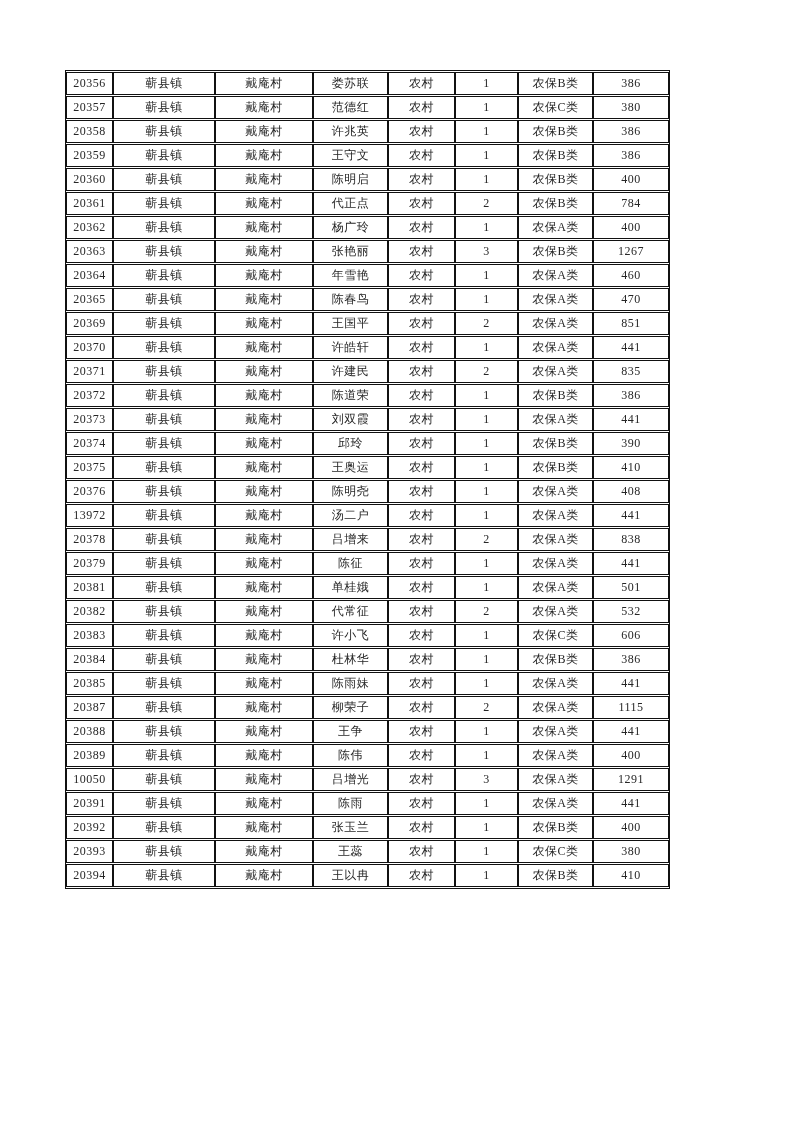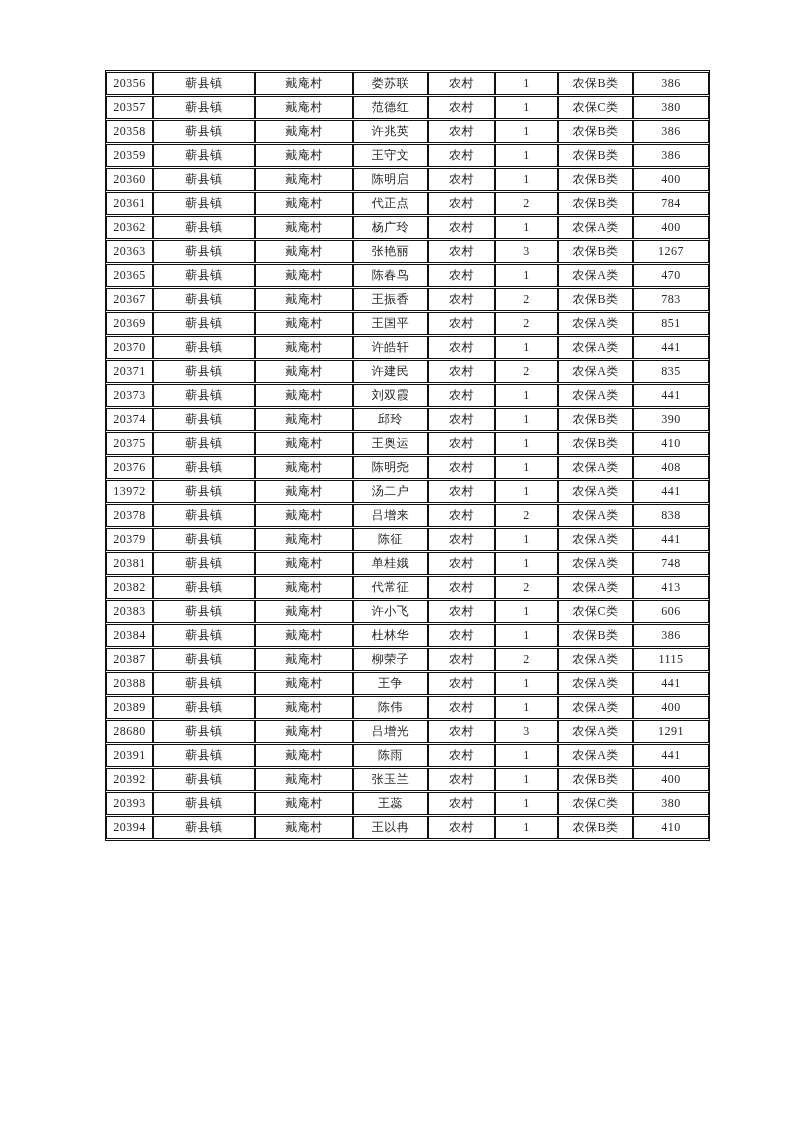--- a/index.html
+++ b/index.html
@@ -7,21 +7,20 @@
     padding: 0;
     background: #ffffff;
   }
   .page {
     position: relative;
     width: 684px;
     height: 1122px;
     background: #ffffff;
     overflow: hidden;
     font-family: "Liberation Serif", "DejaVu Serif", serif;
-    margin-left: 40px;
   }
   .table-wrap {
     position: absolute;
     left: 65px;
     top: 70px;
     border: 1px solid #111111;
     background: #ffffff;
   }
   table.roster {
     border-collapse: separate;
@@ -144,40 +143,40 @@
             <td>20363</td>
             <td>蕲县镇</td>
             <td>戴庵村</td>
             <td>张艳丽</td>
             <td>农村</td>
             <td>3</td>
             <td>农保B类</td>
             <td>1267</td>
           </tr>
           <tr>
+            <td>20364</td>
+            <td>蕲县镇</td>
+            <td>戴庵村</td>
+            <td>年雪艳</td>
+            <td>农村</td>
+            <td>1</td>
+            <td>农保A类</td>
+            <td>460</td>
+          </tr>
+          <tr>
             <td>20365</td>
             <td>蕲县镇</td>
             <td>戴庵村</td>
             <td>陈春鸟</td>
             <td>农村</td>
             <td>1</td>
             <td>农保A类</td>
             <td>470</td>
           </tr>
           <tr>
-            <td>20367</td>
-            <td>蕲县镇</td>
-            <td>戴庵村</td>
-            <td>王振香</td>
-            <td>农村</td>
-            <td>2</td>
-            <td>农保B类</td>
-            <td>783</td>
-          </tr>
-          <tr>
             <td>20369</td>
             <td>蕲县镇</td>
             <td>戴庵村</td>
             <td>王国平</td>
             <td>农村</td>
             <td>2</td>
             <td>农保A类</td>
             <td>851</td>
           </tr>
           <tr>
@@ -194,20 +193,30 @@
             <td>20371</td>
             <td>蕲县镇</td>
             <td>戴庵村</td>
             <td>许建民</td>
             <td>农村</td>
             <td>2</td>
             <td>农保A类</td>
             <td>835</td>
           </tr>
           <tr>
+            <td>20372</td>
+            <td>蕲县镇</td>
+            <td>戴庵村</td>
+            <td>陈道荣</td>
+            <td>农村</td>
+            <td>1</td>
+            <td>农保B类</td>
+            <td>386</td>
+          </tr>
+          <tr>
             <td>20373</td>
             <td>蕲县镇</td>
             <td>戴庵村</td>
             <td>刘双霞</td>
             <td>农村</td>
             <td>1</td>
             <td>农保A类</td>
             <td>441</td>
           </tr>
           <tr>
@@ -271,31 +280,31 @@
             <td>441</td>
           </tr>
           <tr>
             <td>20381</td>
             <td>蕲县镇</td>
             <td>戴庵村</td>
             <td>单桂娥</td>
             <td>农村</td>
             <td>1</td>
             <td>农保A类</td>
-            <td>748</td>
+            <td>501</td>
           </tr>
           <tr>
             <td>20382</td>
             <td>蕲县镇</td>
             <td>戴庵村</td>
             <td>代常征</td>
             <td>农村</td>
             <td>2</td>
             <td>农保A类</td>
-            <td>413</td>
+            <td>532</td>
           </tr>
           <tr>
             <td>20383</td>
             <td>蕲县镇</td>
             <td>戴庵村</td>
             <td>许小飞</td>
             <td>农村</td>
             <td>1</td>
             <td>农保C类</td>
             <td>606</td>
@@ -304,20 +313,30 @@
             <td>20384</td>
             <td>蕲县镇</td>
             <td>戴庵村</td>
             <td>杜林华</td>
             <td>农村</td>
             <td>1</td>
             <td>农保B类</td>
             <td>386</td>
           </tr>
           <tr>
+            <td>20385</td>
+            <td>蕲县镇</td>
+            <td>戴庵村</td>
+            <td>陈雨妹</td>
+            <td>农村</td>
+            <td>1</td>
+            <td>农保A类</td>
+            <td>441</td>
+          </tr>
+          <tr>
             <td>20387</td>
             <td>蕲县镇</td>
             <td>戴庵村</td>
             <td>柳荣子</td>
             <td>农村</td>
             <td>2</td>
             <td>农保A类</td>
             <td>1115</td>
           </tr>
           <tr>
@@ -334,21 +353,21 @@
             <td>20389</td>
             <td>蕲县镇</td>
             <td>戴庵村</td>
             <td>陈伟</td>
             <td>农村</td>
             <td>1</td>
             <td>农保A类</td>
             <td>400</td>
           </tr>
           <tr>
-            <td>28680</td>
+            <td>10050</td>
             <td>蕲县镇</td>
             <td>戴庵村</td>
             <td>吕增光</td>
             <td>农村</td>
             <td>3</td>
             <td>农保A类</td>
             <td>1291</td>
           </tr>
           <tr>
             <td>20391</td>

